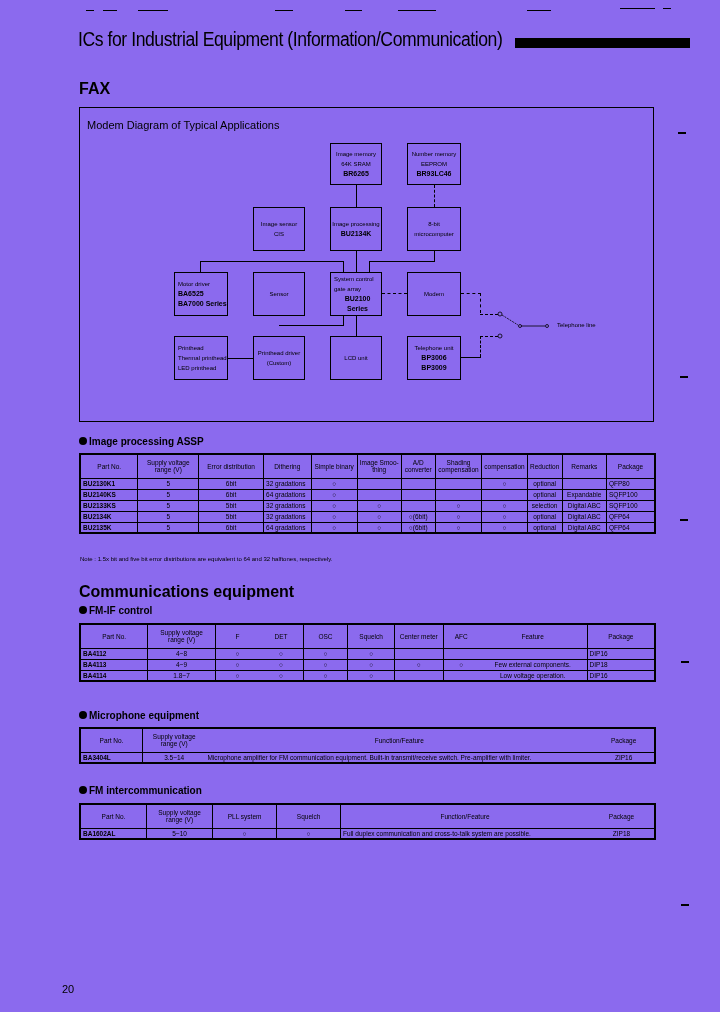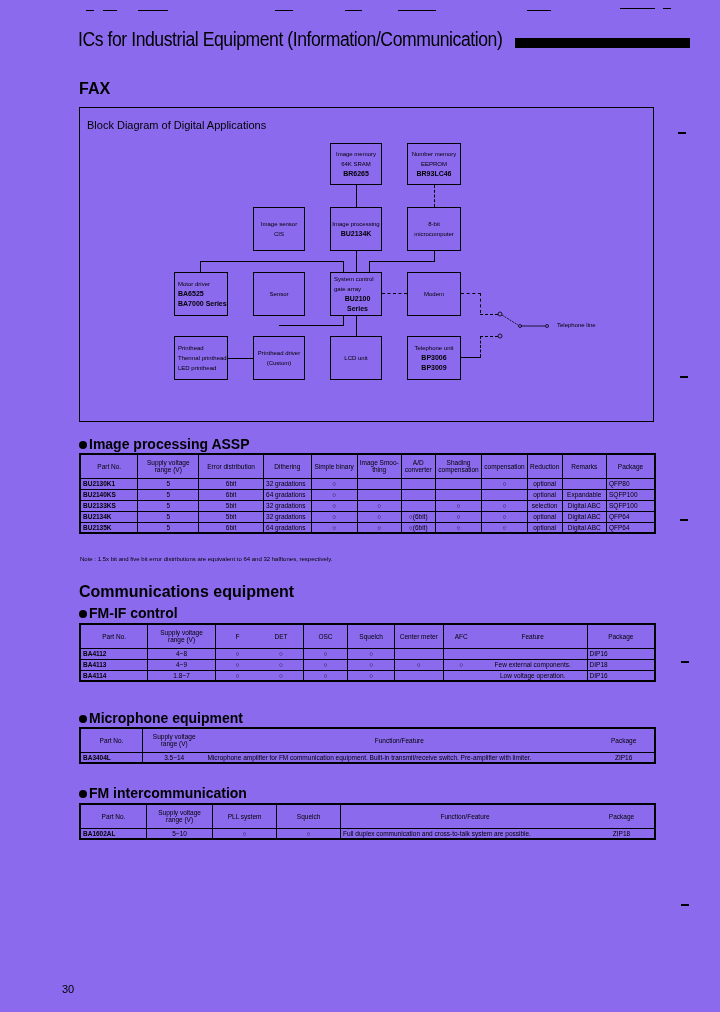--- a/index.html
+++ b/index.html
@@ -13,21 +13,21 @@
   .top-dash { height:1px; background:#000; top:10px; }
   .fax-heading { left:79px; top:80px; font-size:16px; font-weight:bold; }
   .diagram-frame { left:79px; top:107px; width:575px; height:315px; border:1px solid #000; box-sizing:border-box; }
   .diagram-title { left:87px; top:119px; font-size:11px; }
   .blk { position:absolute; border:1.5px solid #000; box-sizing:border-box; font-size:6px; display:flex; flex-direction:column; justify-content:center; align-items:center; text-align:center; line-height:10px; }
   .blk .b { font-weight:bold; font-size:7px; }
   .blk.left { align-items:flex-start; padding-left:3px; }
   .ln { position:absolute; background:#000; }
   .dash { position:absolute; border-top:1px dashed #000; }
   .dashv { position:absolute; border-left:1px dashed #000; }
-  .sec-heading { font-size:14px; font-weight:bold; }
+  .sec-heading { font-size:10px; font-weight:bold; }
   .sec-heading .dot { display:inline-block; width:8px; height:8px; border-radius:50%; background:#000; margin-right:2px; }
   .big-heading { font-size:16px; font-weight:bold; }
   table.spec { position:absolute; border-collapse:collapse; border:2px solid #000; font-size:6.5px; }
   table.spec th, table.spec td { border:1px solid #000; padding:0 2px; text-align:center; font-weight:normal; white-space:nowrap; }
   table.spec td.pn { text-align:left; font-weight:bold; }
   table.spec td.lt { text-align:left; }
   table.spec tr.hdr { height:24px; }
   table.spec tr.row { height:11px; }
   .note { font-size:6px; }
   .page-num { left:62px; top:983px; font-size:11px; }
@@ -45,21 +45,21 @@
 <div class="abs top-dash" style="left:527px;width:24px;"></div>
 <div class="abs top-dash" style="left:620px;width:35px;top:8px;"></div>
 <div class="abs top-dash" style="left:663px;width:8px;top:8px;"></div>
 
 <div class="abs title-bar">ICs for Industrial Equipment (Information/Communication)</div>
 <div class="abs title-rule"></div>
 
 <div class="abs fax-heading">FAX</div>
 
 <div class="abs diagram-frame"></div>
-<div class="abs diagram-title">Block Diagram of Digital Applications</div>
+<div class="abs diagram-title">Modem Diagram of Typical Applications</div>
 
 <div class="blk" style="left:330px;top:143px;width:52px;height:42px;">
   <span>Image memory</span>
   <span>64K SRAM</span>
   <span class="b">BR6265</span>
 </div>
 <div class="blk" style="left:407px;top:143px;width:54px;height:42px;">
   <span>Number memory</span>
   <span>EEPROM</span>
   <span class="b">BR93LC46</span>
@@ -332,13 +332,13 @@
   </tr>
 </tbody>
   </table>
 
 <div class="margin-mark" style="left:678px;top:132px;"></div>
 <div class="margin-mark" style="left:680px;top:376px;"></div>
 <div class="margin-mark" style="left:680px;top:519px;"></div>
 <div class="margin-mark" style="left:681px;top:661px;"></div>
 <div class="margin-mark" style="left:681px;top:904px;"></div>
 
-<div class="abs page-num">30</div>
+<div class="abs page-num">20</div>
 
 </body></html>

